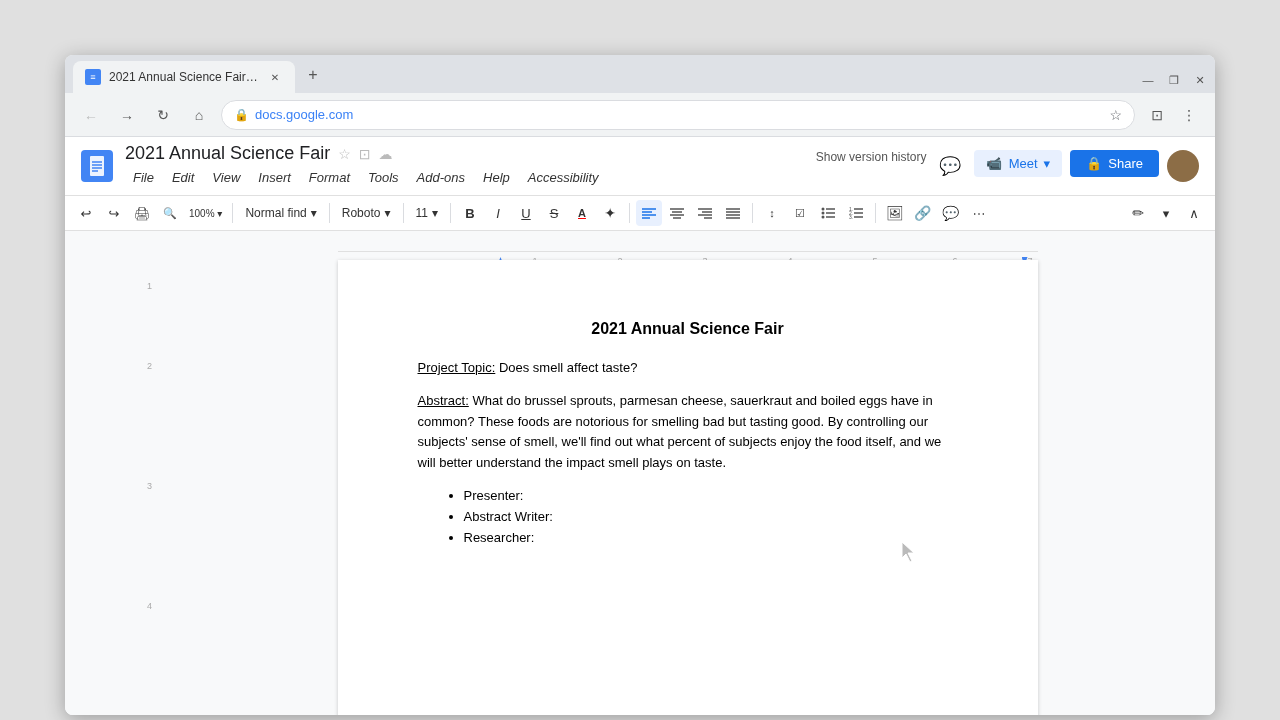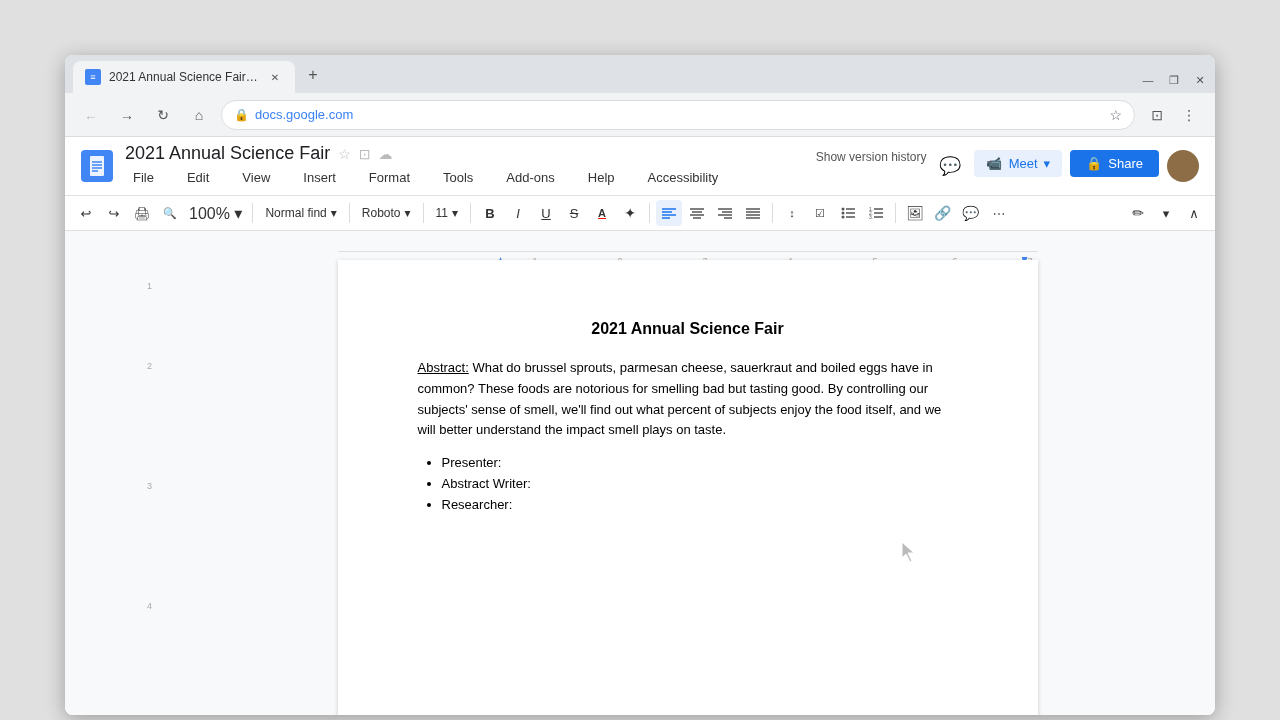--- a/index.html
+++ b/index.html
@@ -218,21 +218,22 @@
     }
 
     .docs-title-icon {
       color: #bbb;
       font-size: 14px;
       cursor: pointer;
     }
 
     .docs-menu {
       display: flex;
-      gap: 17px;
+      gap: 2px;
+      font-style: italic;
     }
 
     .docs-menu-item {
       font-size: 13px;
       color: #333;
       padding: 4px 8px;
       border-radius: 4px;
       cursor: pointer;
     }
 
@@ -383,21 +384,21 @@
       font-family: Arial, sans-serif;
       margin-bottom: 12px;
       line-height: 1.6;
     }
 
     .doc-label {
       text-decoration: underline;
     }
 
     .doc-bullet-list {
-      margin-left: 24px;
+      margin-left: 46px;
       margin-bottom: 12px;
     }
 
     .doc-bullet-item {
       font-size: 13px;
       font-family: Arial, sans-serif;
       line-height: 1.6;
       list-style: disc;
     }
 
@@ -493,21 +494,21 @@
       </div>
     </div>
 
     <div class="formatting-toolbar">
       <div class="toolbar-btn">↩</div>
       <div class="toolbar-btn">↪</div>
       <div class="toolbar-btn">🖨</div>
       <div class="toolbar-btn">
         <span style="font-size:11px;">🔍</span>
       </div>
-      <div class="toolbar-btn" style="width:auto;padding:0 4px;font-size:16px;">100% ▾</div>
+      <div class="toolbar-btn" style="width:auto;padding:0 4px;font-size:10px;">100% ▾</div>
       <div class="toolbar-separator"></div>
       <div class="toolbar-dropdown">
         <span>Normal find</span>
         <span>▾</span>
       </div>
       <div class="toolbar-separator"></div>
       <div class="toolbar-dropdown">
         <span>Roboto</span>
         <span>▾</span>
       </div>
@@ -623,20 +624,23 @@
           <div style="font-size:9px;color:#aaa;position:absolute;left:535px;top:5px;">6</div>
           <div style="font-size:9px;color:#aaa;position:absolute;left:610px;top:5px;">7</div>
           <div style="position:absolute;right:10px;top:6px;width:6px;height:8px;background:#4285f4;clip-path:polygon(50% 100%, 0% 0%, 100% 0%);"></div>
         </div>
       </div>
 
       <div class="doc-page">
 
         <div class="doc-title">2021 Annual Science Fair</div>
 
+        <p class="doc-paragraph">
+          <span class="doc-label">Project Topic:</span><span> Does smell affect taste?</span>
+        </p>
 
         <p class="doc-paragraph">
           <span class="doc-label">Abstract:</span><span> What do brussel sprouts, parmesan cheese, sauerkraut and boiled eggs have in common? These foods are notorious for smelling bad but tasting good. By controlling our subjects' sense of smell, we'll find out what percent of subjects enjoy the food itself, and we will better understand the impact smell plays on taste.</span>
         </p>
 
 
 
 
         <ul class="doc-bullet-list">
           <li class="doc-bullet-item">Presenter:</li>

